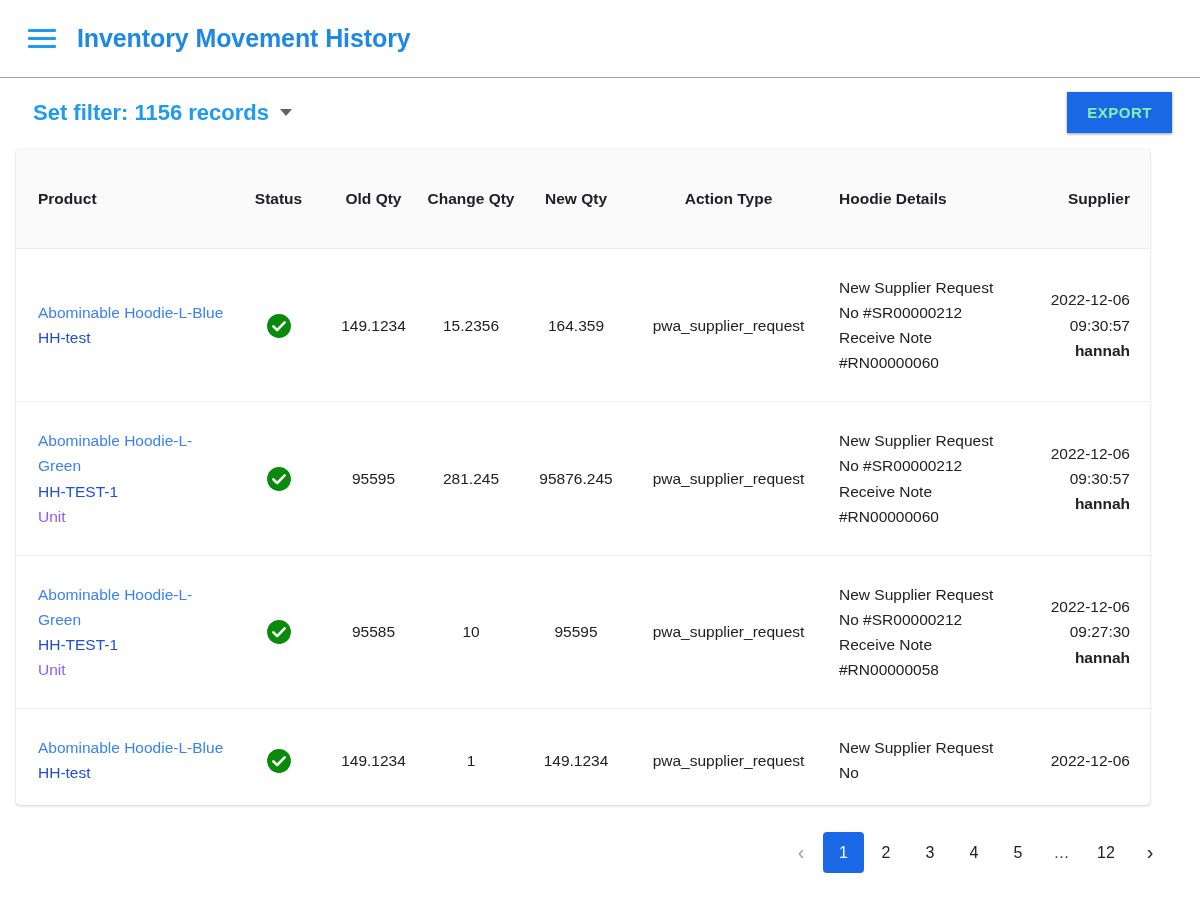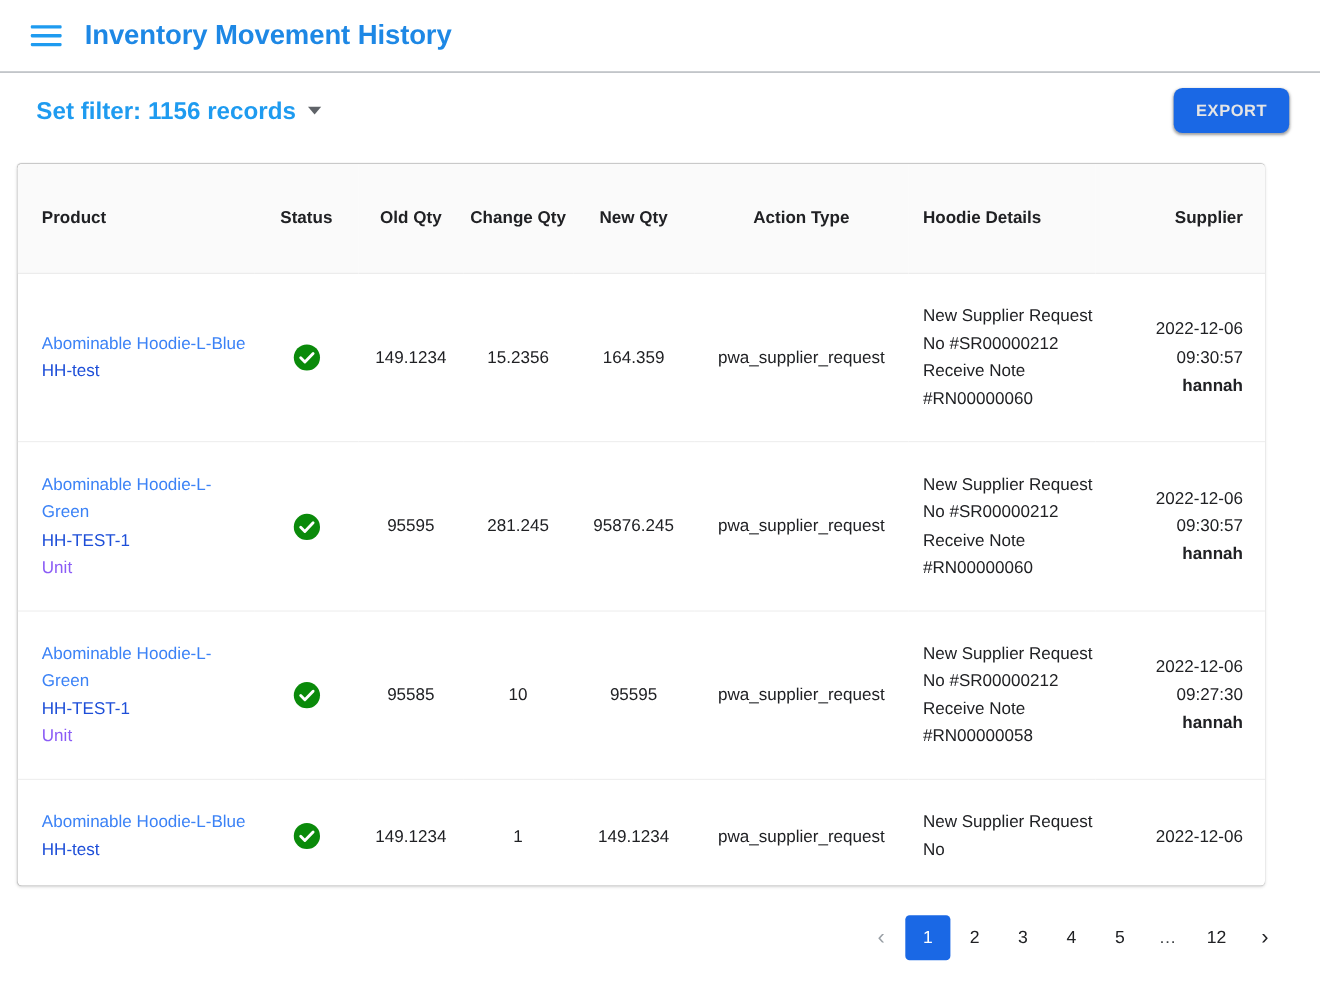--- a/index.html
+++ b/index.html
@@ -8,21 +8,21 @@
     width: 1200px;
     height: 900px;
     background: #ffffff;
     font-family: "Liberation Sans", sans-serif;
     color: #202124;
     overflow: hidden;
   }
 
   
   .appbar {
-    height: 66px;
+    height: 78px;
     display: flex;
     align-items: center;
     padding: 0 0 0 28px;
     border-bottom: 1px solid #9aa0a6;
     background: #ffffff;
   }
   .hamburger {
     width: 30px;
     height: 22px;
     display: flex;
@@ -73,23 +73,23 @@
     width: 0; height: 0;
     border-left: 6px solid transparent;
     border-right: 6px solid transparent;
     border-top: 7px solid #5f6368;
   }
   .export-btn {
     position: absolute;
     right: 28px;
     top: 14px;
     background: #1a68e5;
-    color: #e5e5e5;
+    color: #86efac;
     border: none;
-    border-radius: 8px;
+    border-radius: 0;
     font-family: "Liberation Sans", sans-serif;
     font-size: 15px;
     font-weight: bold;
     letter-spacing: 0.5px;
     padding: 0 20px;
     height: 41px;
     cursor: pointer;
     box-shadow: 0 1px 3px rgba(0,0,0,0.26), 0 1px 2px rgba(0,0,0,0.16);
   }
 

